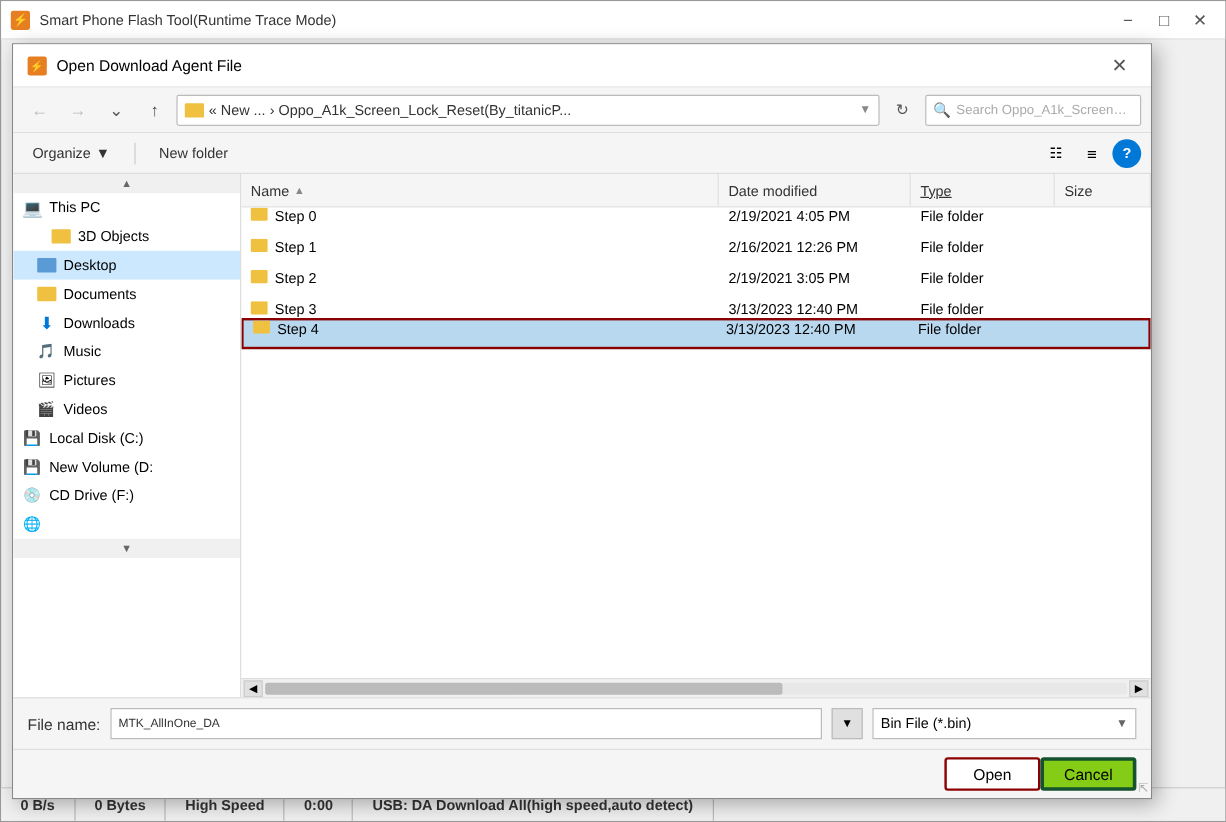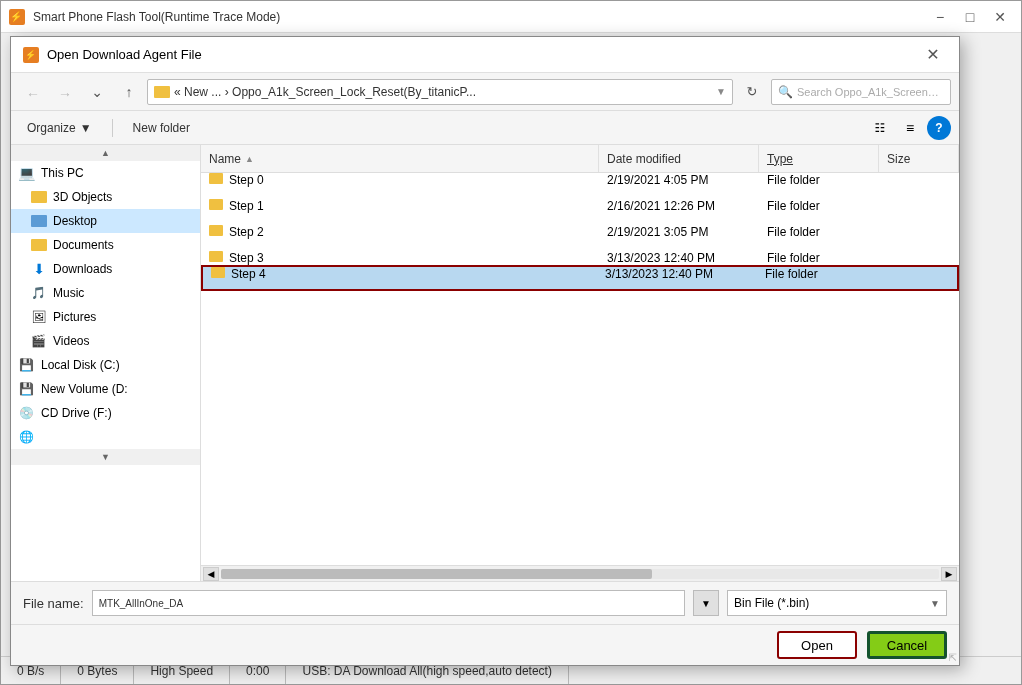--- a/index.html
+++ b/index.html
@@ -51,20 +51,21 @@
       font-size: 14px; cursor: pointer; color: #555;
     }
     .bg-status-bar {
       position: absolute;
       bottom: 0; left: 0; right: 0;
       height: 28px;
       background: #f0f0f0;
       border-top: 1px solid #ccc;
       display: flex;
       align-items: center;
+      font-weight: bold;
     }
     .status-segment {
       padding: 0 16px;
       border-right: 1px solid #bbb;
       height: 100%;
       display: flex;
       align-items: center;
       font-size: 12px;
       color: #333;
     }
@@ -455,21 +456,21 @@
       font-size: 10px; color: #666;
     }
 
     
     .action-bar {
       background: #f5f5f5;
       border-top: 1px solid #ddd;
       padding: 6px 12px;
       display: flex;
       justify-content: flex-end;
-      gap: 10px;
+      gap: 0;
       flex-shrink: 0;
     }
     .action-btn {
       min-width: 80px;
       height: 28px;
       border: 3px solid #14532d;
       background: #84cc16;
       border-radius: 3px;
       font-size: 13px;
       cursor: pointer;
@@ -568,21 +569,21 @@
 
   <div class="main-content">
 
     <div class="sidebar">
       <div class="sidebar-scroll-up">▲</div>
 
       <div class="sidebar-item">
         <div class="sidebar-icon icon-pc">💻</div>
         <span>This PC</span>
       </div>
-      <div class="sidebar-item" style="padding-left:20px;">
+      <div class="sidebar-item" style="padding-left:32px;">
         <div class="sidebar-icon">
             <div class="icon-folder-yellow"></div>
           </div>
         <span>3D Objects</span>
       </div>
       <div class="sidebar-item selected" style="padding-left:20px;">
         <div class="sidebar-icon">
             <div class="icon-folder-blue"></div>
           </div>
         <span>Desktop</span>

